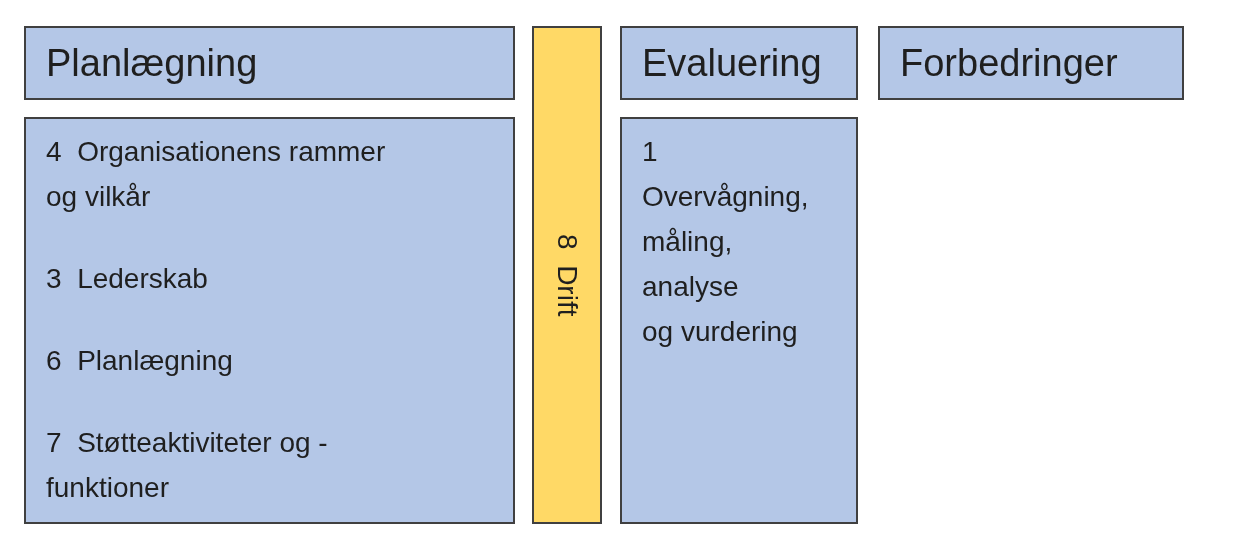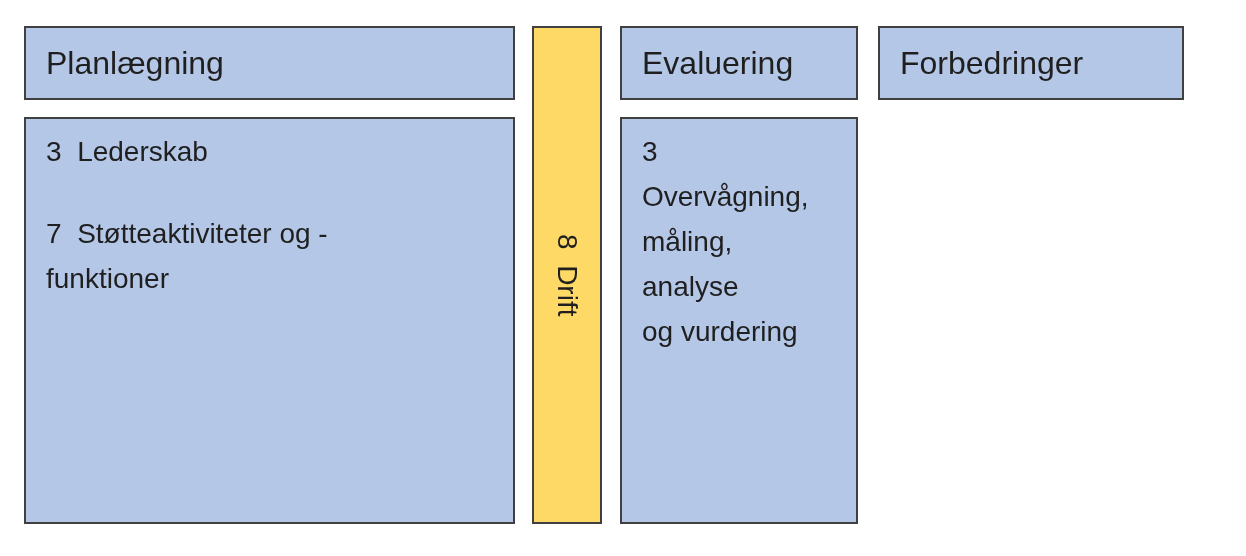--- a/index.html
+++ b/index.html
@@ -36,21 +36,21 @@
   .col-evaluation { width: 238px; margin-left: 18px; }
   .col-improvements { width: 306px; margin-left: 20px; }
   .header-box {
     height: 74px;
     flex: 0 0 74px;
     background: var(--fill);
     border: 2px solid var(--border);
     display: flex;
     align-items: center;
     padding: 0 20px;
-    font-size: 32px;
+    font-size: 38px;
   }
   .content-box {
     margin-top: 17px;
     flex: 1 1 auto;
     background: var(--fill);
     border: 2px solid var(--border);
     padding: 10px 20px;
     font-size: 28px;
     line-height: 45px;
   }
@@ -81,36 +81,39 @@
 <body>
 
 <div class="canvas">
   <div class="row">
 
     <div class="column col-planning">
       <div class="header-box">
         <span>Planlægning</span>
       </div>
       <div class="content-box">
+        <p class="item">4  Organisationens rammer
+og vilkår</p>
         <p class="item">3  Lederskab</p>
+        <p class="item">6  Planlægning</p>
         <p class="item">7  Støtteaktiviteter og -
 funktioner</p>
       </div>
     </div>
 
     <div class="drift-bar">
       <span class="drift-label">8  Drift</span>
     </div>
 
     <div class="column col-evaluation">
       <div class="header-box">
         <span>Evaluering</span>
       </div>
       <div class="content-box">
-        <p class="item">3  Overvågning,
+        <p class="item">1  Overvågning,
 måling, analyse
 og vurdering</p>
       </div>
     </div>
 
     <div class="column col-improvements">
       <div class="header-box">
         <span>Forbedringer</span>
       </div>
     </div>

